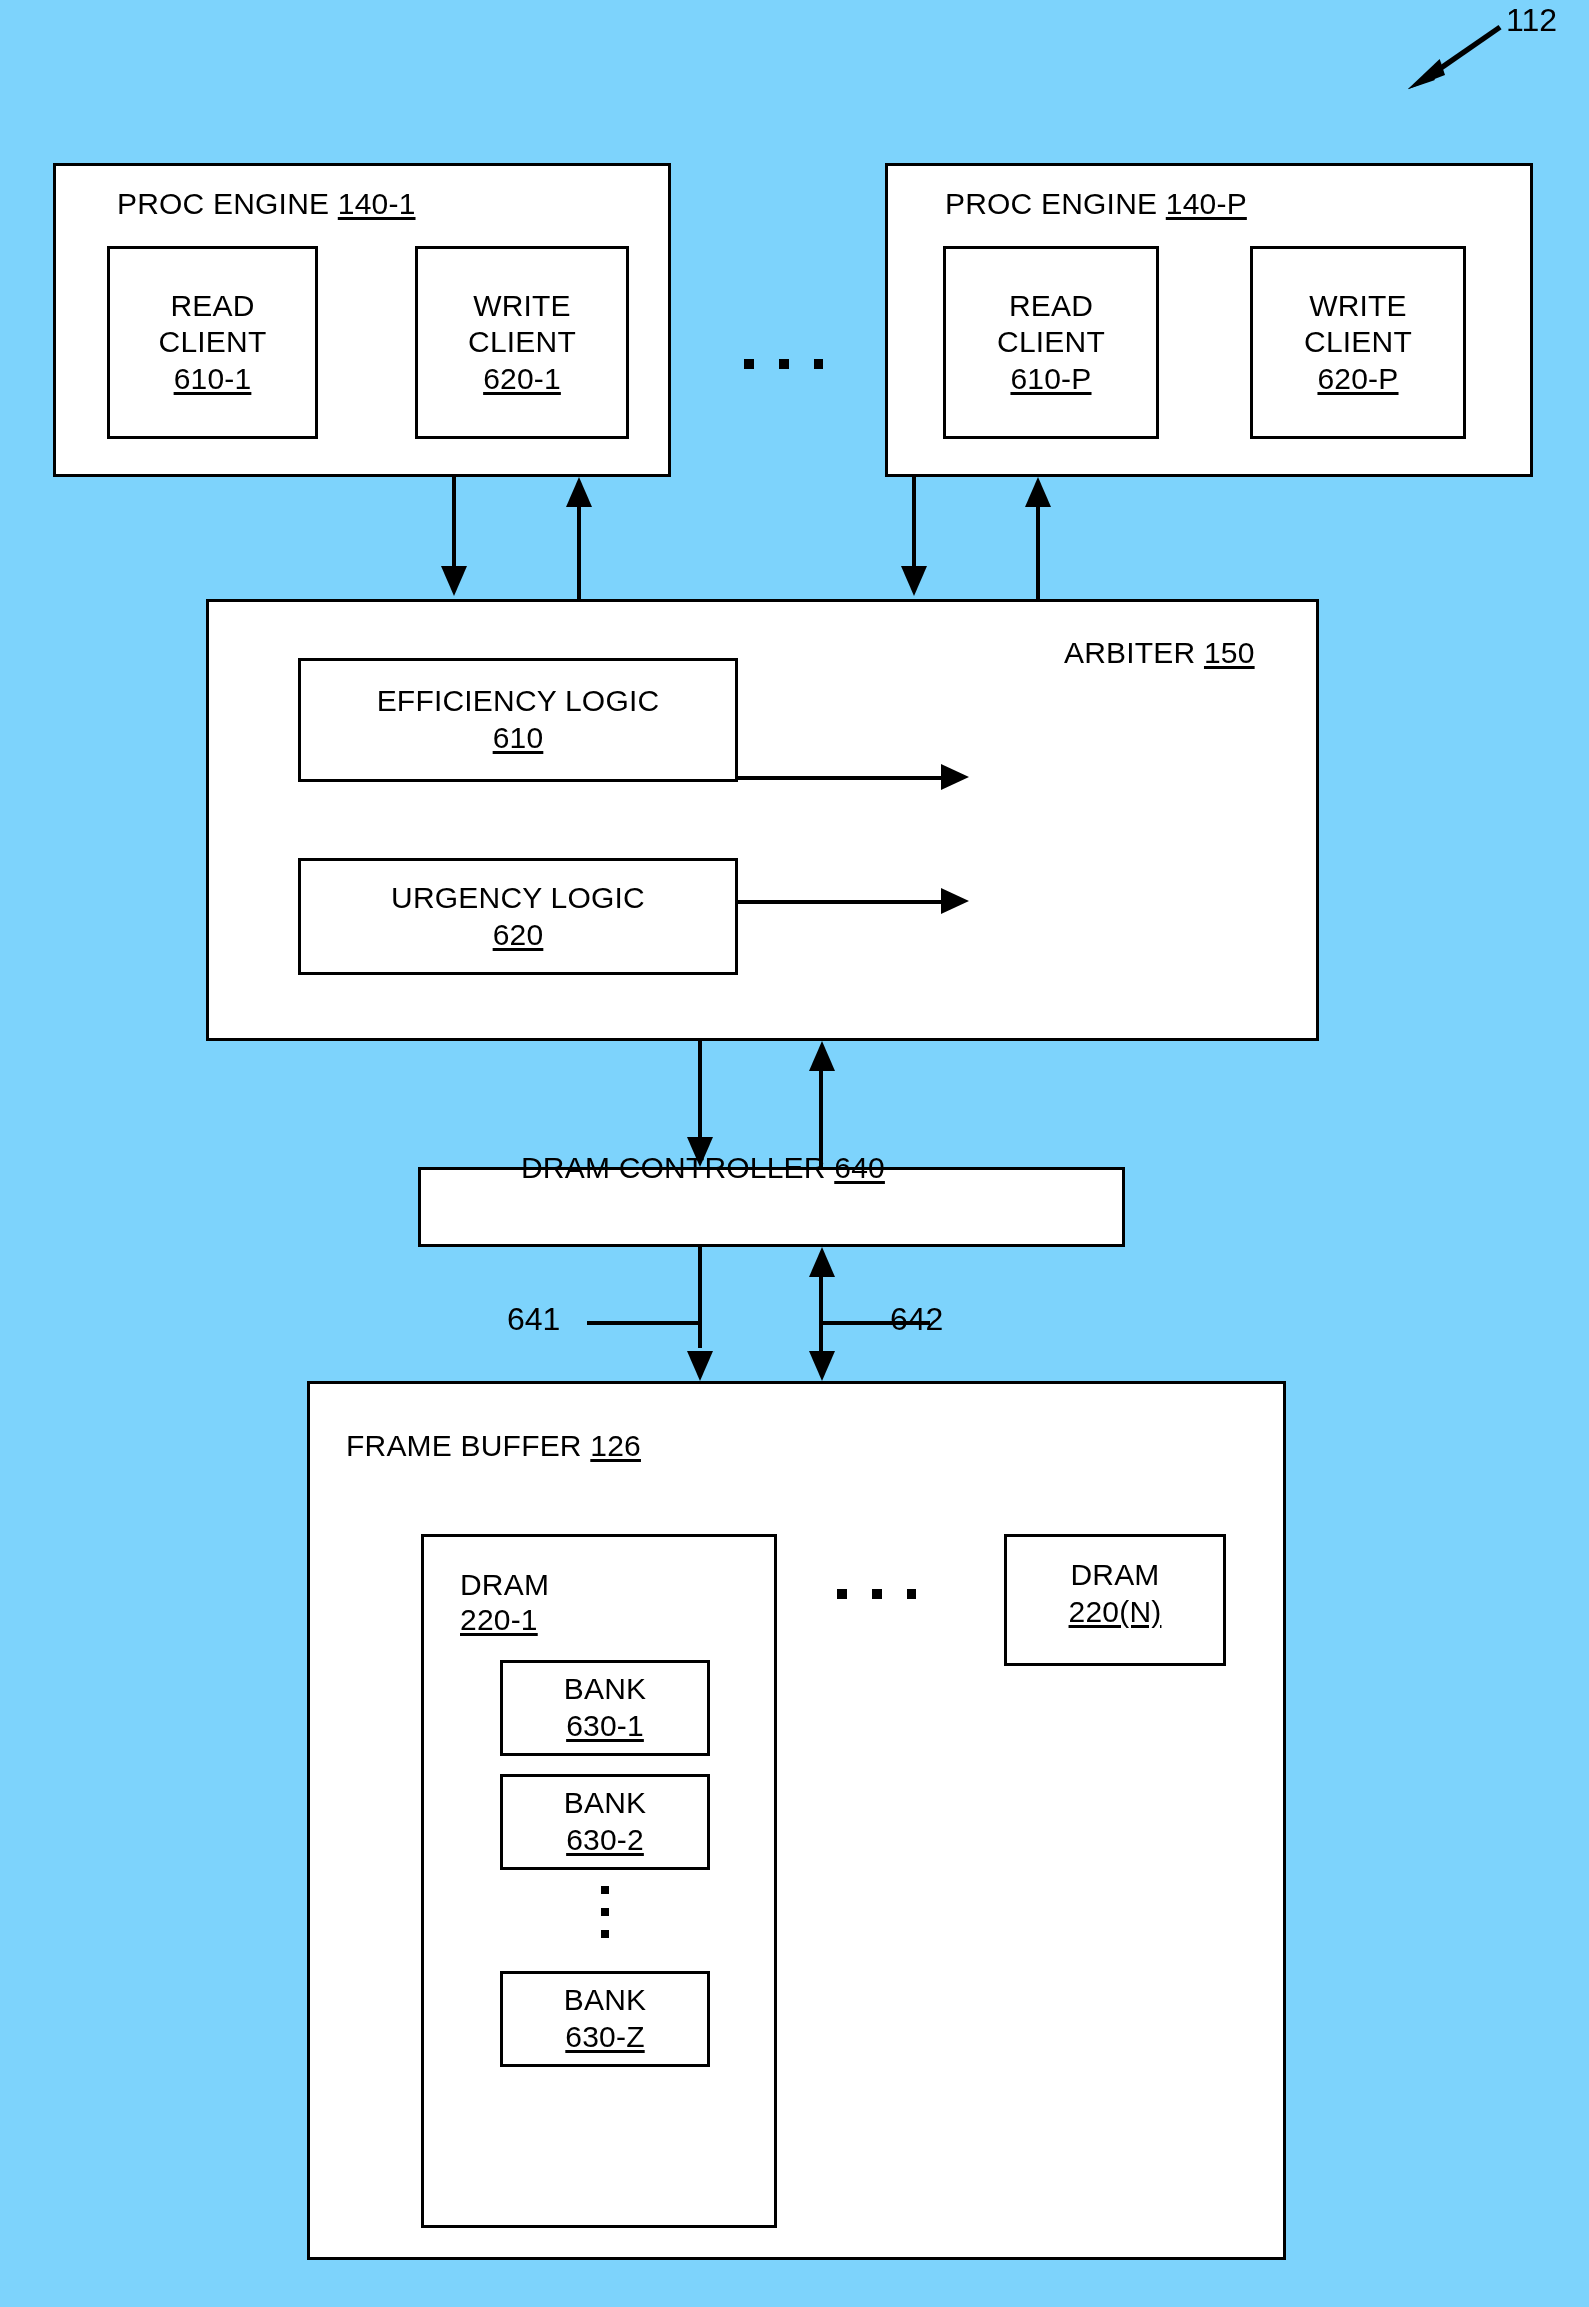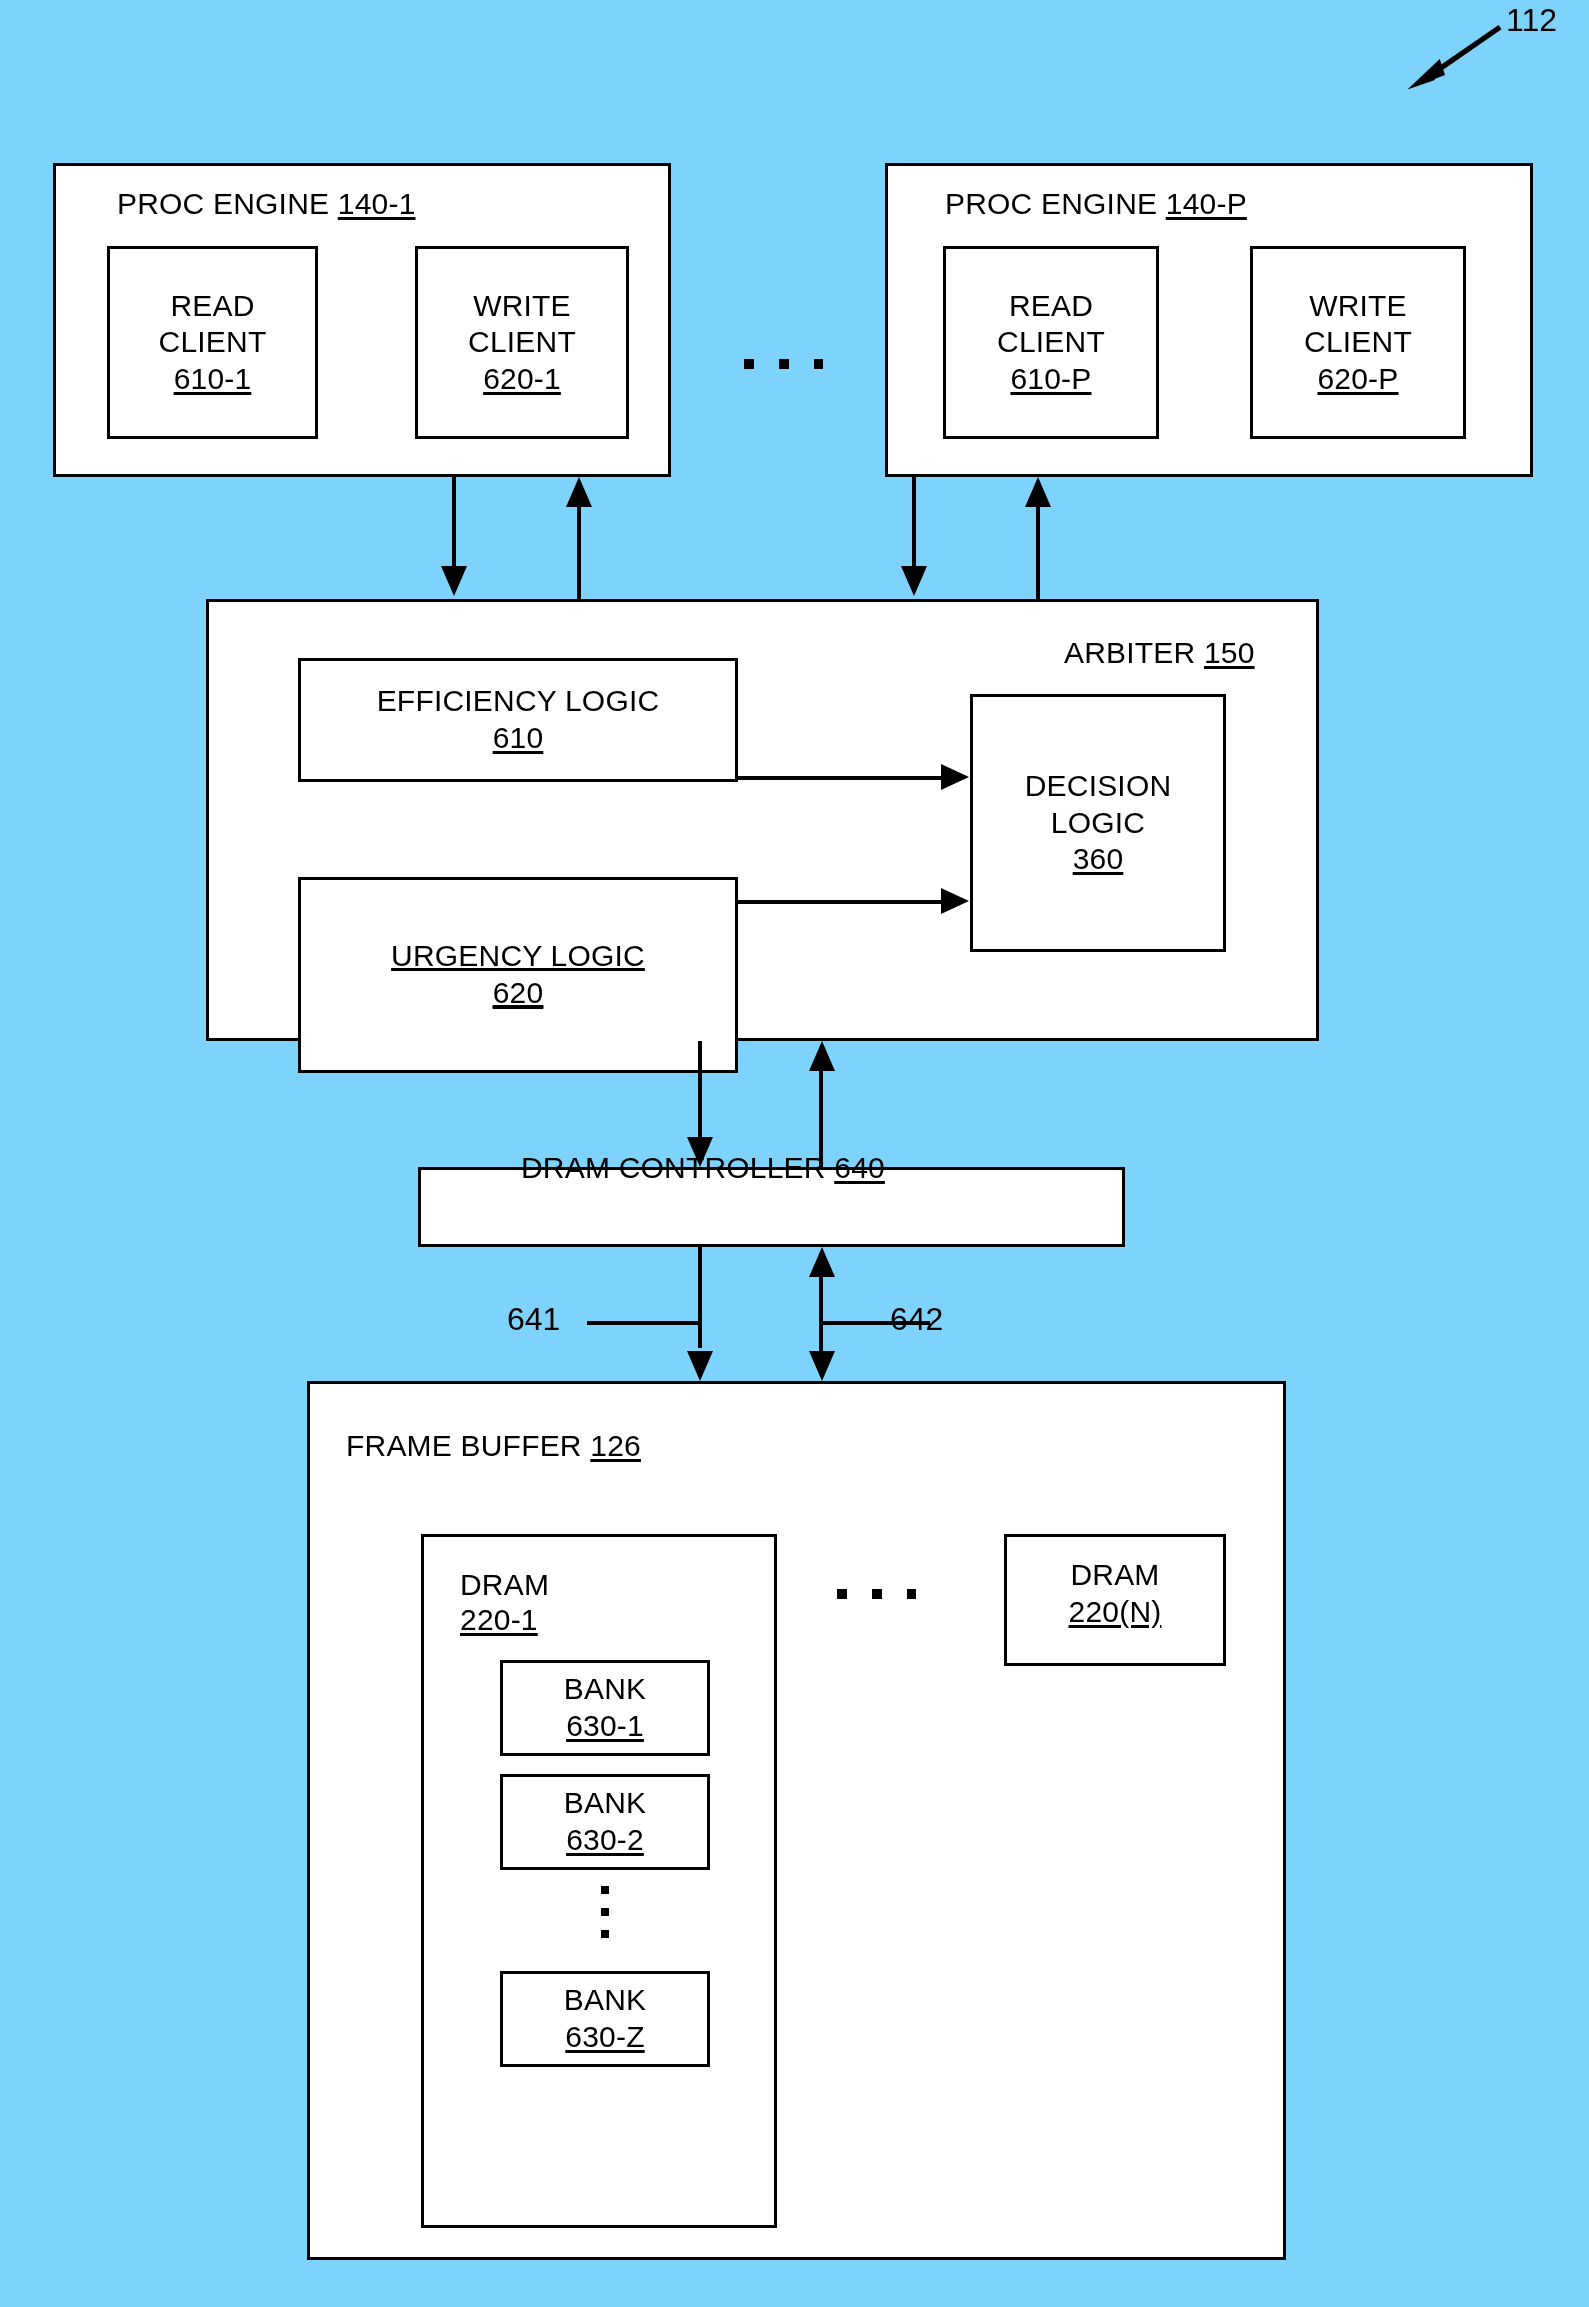--- a/index.html
+++ b/index.html
@@ -202,34 +202,27 @@
     <span class="u">150</span>
   </div>
 
   <div class="box-inner" style="left:298px; top:658px; width:440px; height:124px;">
     <div class="lbl-c">
       <span>EFFICIENCY LOGIC</span><br>
       <span class="u">610</span>
     </div>
   </div>
 
-  <div class="box-inner" style="left:298px; top:877px; width:440px; height:196px;text-decoration:underline;">
+  <div class="box-inner" style="left:298px; top:858px; width:440px; height:117px;">
     <div class="lbl-c">
       <span>URGENCY LOGIC</span><br>
       <span class="u">620</span>
     </div>
   </div>
 
-  <div class="box-inner" style="left:970px; top:694px; width:256px; height:258px;">
-    <div class="lbl-c">
-      <span>DECISION</span><br>
-      <span>LOGIC</span><br>
-      <span class="u">360</span>
-    </div>
-  </div>
 
   <div class="hline" style="left:738px; top:776px; width:206px;"></div>
   <div class="arrow-right" style="left:941px; top:764px;"></div>
 
   <div class="hline" style="left:738px; top:900px; width:206px;"></div>
   <div class="arrow-right" style="left:941px; top:888px;"></div>
 
   <div class="vline" style="left:698px; top:1041px; width:4.4px; height:107px;"></div>
   <div class="arrow-down" style="left:687px; top:1137px;"></div>
   <div class="vline" style="left:819px; top:1071px; width:4.4px; height:96px;"></div>

